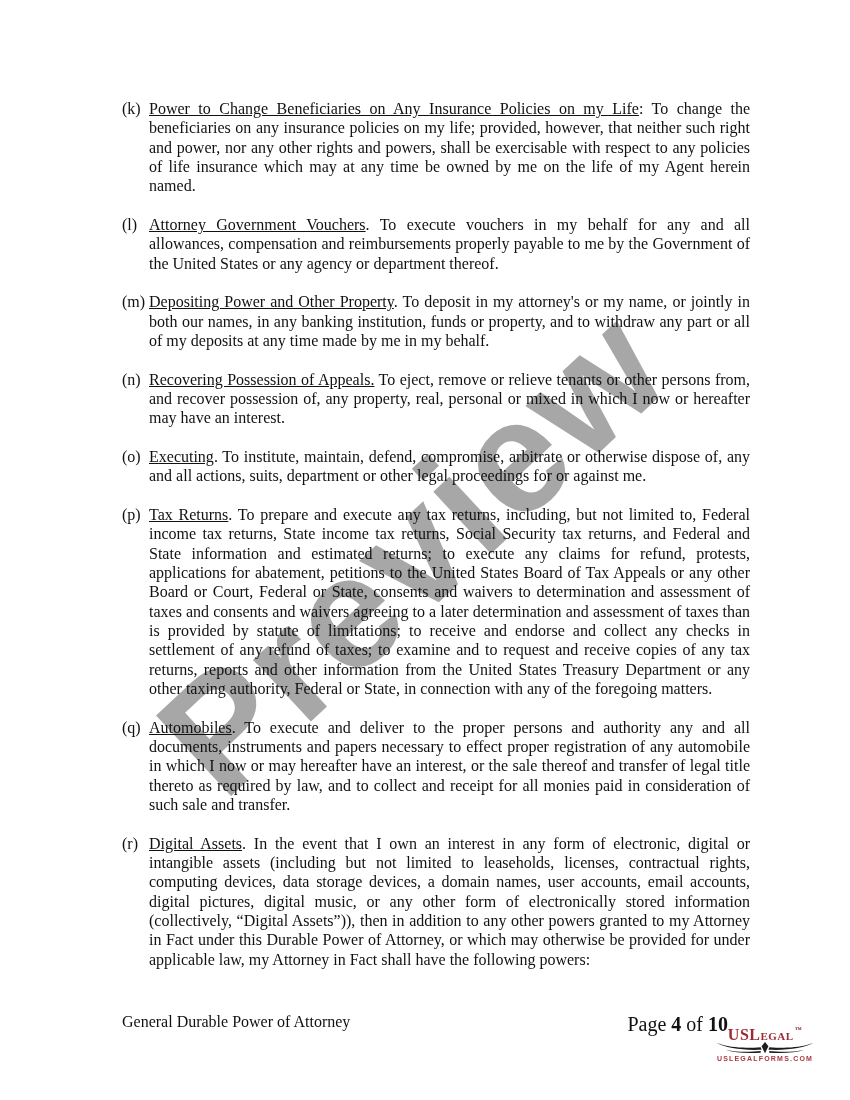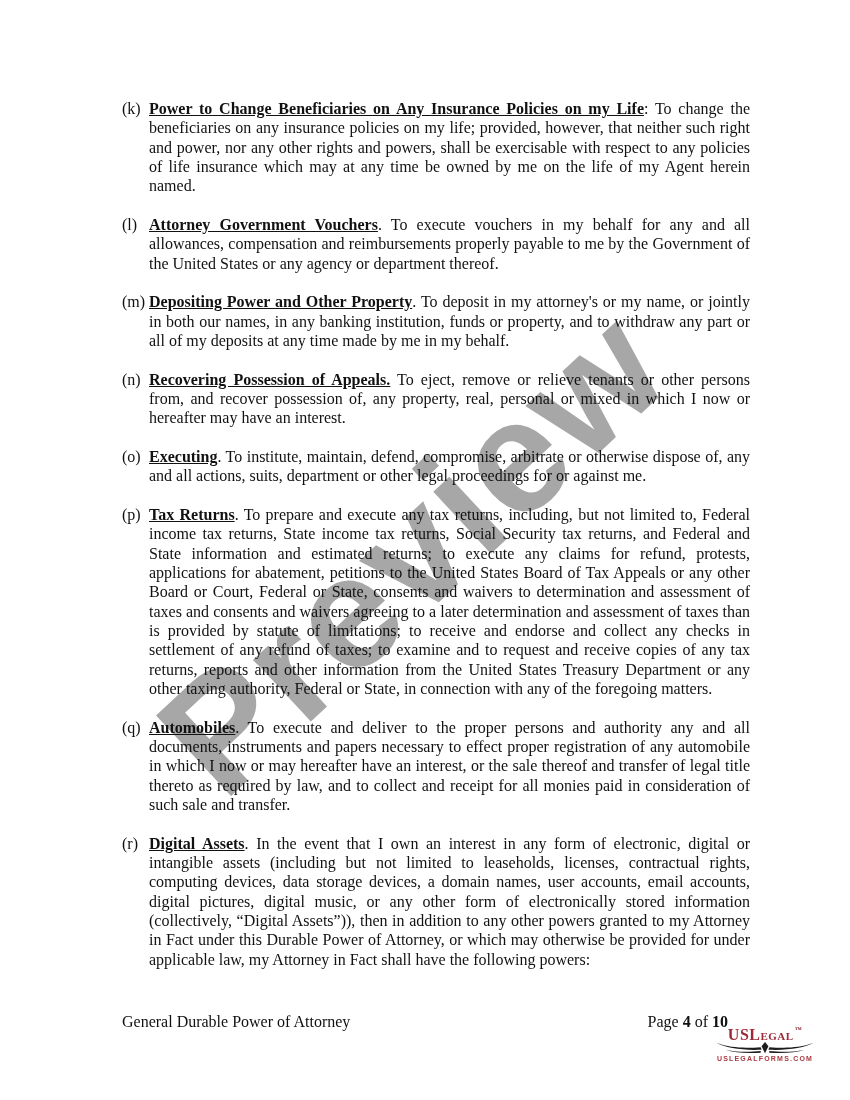--- a/index.html
+++ b/index.html
@@ -37,29 +37,29 @@
     line-height:19.35px;
   }
   .clause {
     position:relative;
     padding-left:27px;
     text-align:justify;
     margin-bottom:19.3px;
   }
   .clause:last-child { margin-bottom:0; }
   .clause .marker { position:absolute; left:0; top:0; }
-  .clause .heading { text-decoration:underline;font-weight:bold; }
+  .clause .heading { text-decoration:underline; }
 
   .footer-title {
     position:absolute; left:122px; top:1013px;
     font-size:16px; z-index:2;
   }
   .page-label {
     position:absolute; top:1013px; right:122px;
-    font-size:16px; z-index:2; white-space:nowrap;
+    font-size:20px; z-index:2; white-space:nowrap;
   }
   .page-label b { font-weight:bold; }
 
   .logo {
     position:absolute; left:702px; top:1027px;
     width:126px; text-align:center; z-index:2;
     line-height:1;
   }
   .brand {
     font-family:"Liberation Serif", serif;

